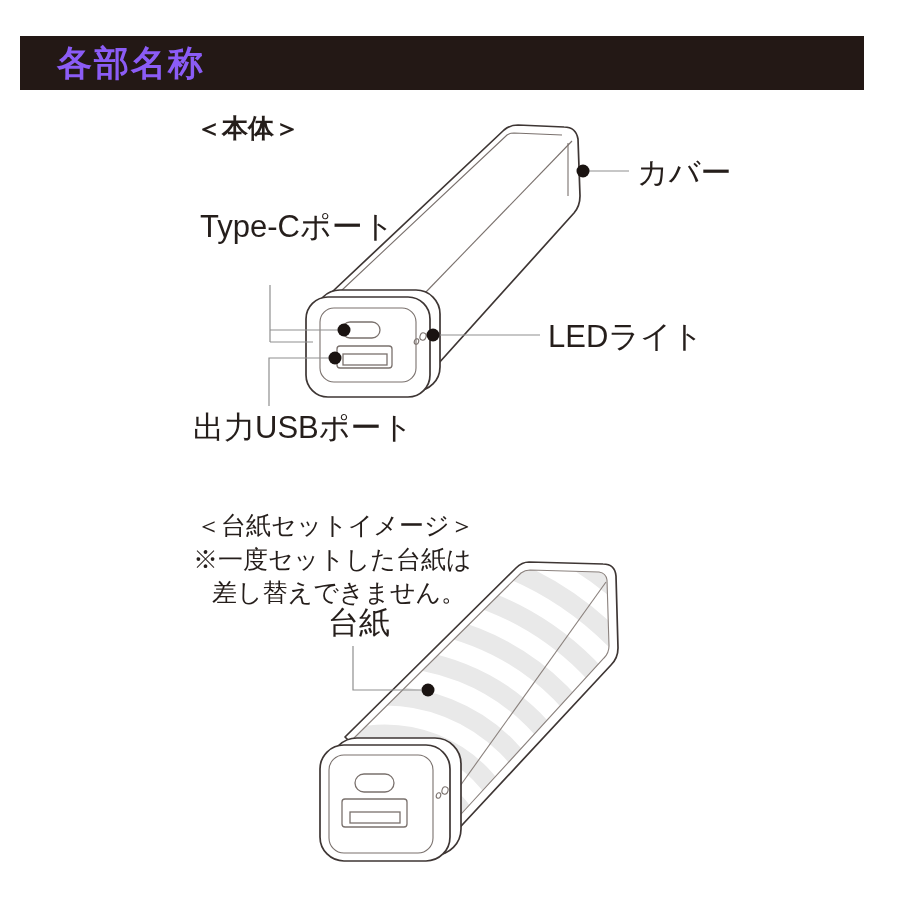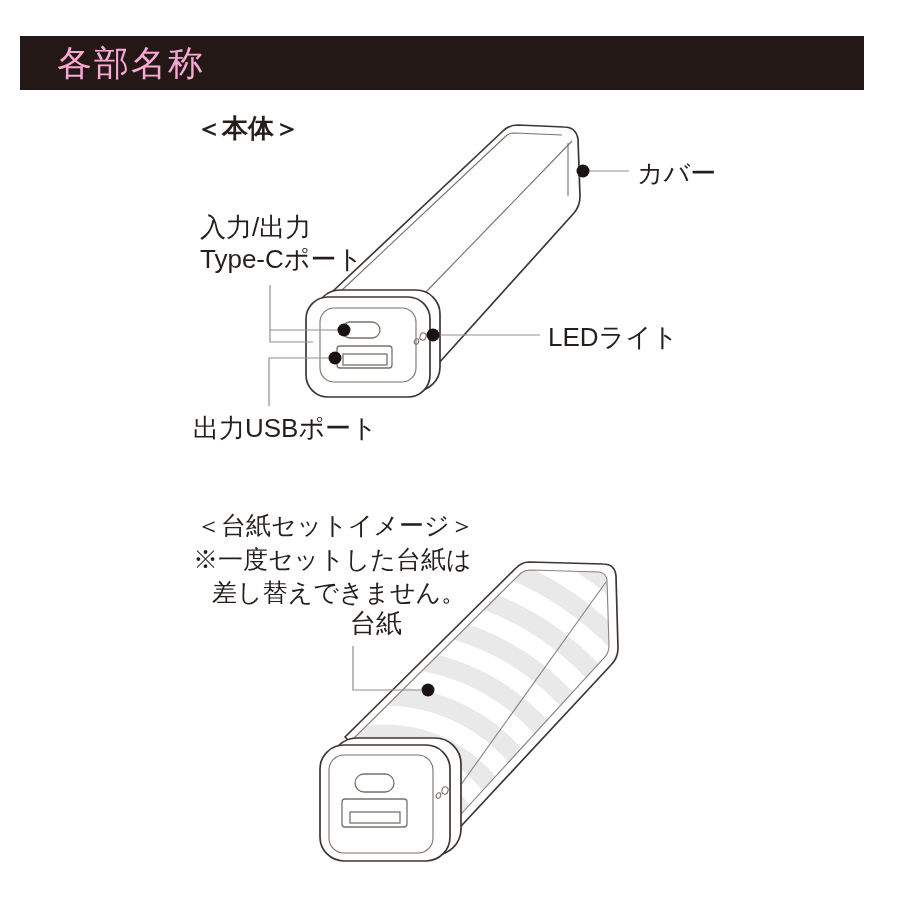--- a/index.html
+++ b/index.html
@@ -6,24 +6,24 @@
   body{
     width:900px;height:900px;position:relative;background:#ffffff;
     font-family:"Liberation Sans",sans-serif;color:#251e1b;overflow:hidden;
   }
   .abs{position:absolute;}
   #header-bar{
     left:20px;top:36px;width:844px;height:54px;background:#231815;
     display:flex;align-items:center;
   }
   #header-bar .title{
-    color:#f9a8d4;font-size:35px;font-weight:normal;padding-left:37px;
+    color:#8b5cf6;font-size:35px;font-weight:bold;padding-left:37px;
     letter-spacing:2px;line-height:54px;
   }
-  .lbl{font-size:26px;font-weight:500;line-height:32px;white-space:nowrap;}
+  .lbl{font-size:31px;font-weight:500;line-height:32px;white-space:nowrap;}
   .sec-title{font-size:26px;font-weight:700;white-space:nowrap;}
   .note{font-size:25px;font-weight:400;line-height:33px;white-space:nowrap;}
   #diagram-svg{left:0;top:0;}
 </style>
 </head>
 <body>
 
 <div id="header-bar" class="abs">
   <span class="title">各部名称</span>
 </div>
@@ -111,29 +111,28 @@
     </g>
 
     <path d="M 353,646 L 353,690 L 421,690" fill="none" stroke="#8f8f8f" stroke-width="1.2"></path>
     <circle cx="428" cy="690" r="6.5" fill="#1a1311"></circle>
   </g>
 </svg>
 
 <div class="abs sec-title" style="left:196px;top:111px;">＜本体＞</div>
 
 <div class="abs lbl" style="left:200px;top:211px;">
-  <div>入力/出力</div>
   <div>Type-Cポート</div>
 </div>
 
 <div class="abs lbl" style="left:637px;top:157px;">カバー</div>
 
 <div class="abs lbl" style="left:548px;top:321px;">LEDライト</div>
 
 <div class="abs lbl" style="left:193px;top:412px;">
   <div>出力USBポート</div>
 </div>
 
 <div class="abs note" style="left:196px;top:509px;font-weight:400;">＜台紙セットイメージ＞</div>
 <div class="abs note" style="left:193px;top:543px;">※一度セットした台紙は</div>
 <div class="abs note" style="left:212px;top:576px;text-align:center;">差し替えできません。</div>
 
-<div class="abs lbl" style="left:328px;top:607px;margin-left:22px;">台紙</div>
+<div class="abs lbl" style="left:328px;top:607px;">台紙</div>
 
 </body></html>

